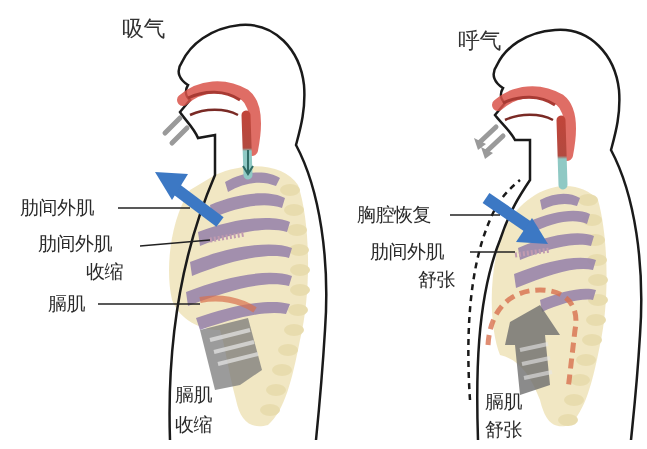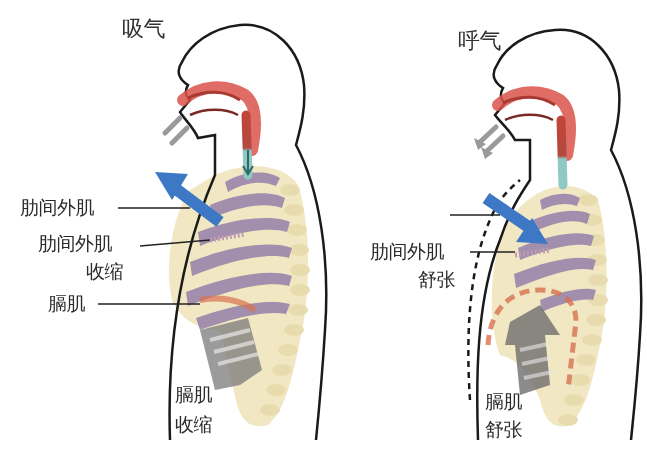--- a/index.html
+++ b/index.html
@@ -146,17 +146,18 @@
 
 
 <div class="lbl" style="left:20px;top:198px;">肋间外肌</div>
 <div class="lbl" style="left:38px;top:234px;">肋间外肌</div>
 <div class="lbl" style="left:86px;top:262px;">收缩</div>
 <div class="lbl" style="left:48px;top:294px;">膈肌</div>
 <div class="lbl" style="left:175px;top:385px;">膈肌</div>
 <div class="lbl" style="left:175px;top:415px;">收缩</div>
 
 
+<div class="lbl" style="left:357px;top:205px;">胸腔恢复</div>
 <div class="lbl" style="left:370px;top:242px;">肋间外肌</div>
 <div class="lbl" style="left:418px;top:270px;">舒张</div>
 <div class="lbl" style="left:485px;top:392px;">膈肌</div>
 <div class="lbl" style="left:485px;top:420px;">舒张</div>
 </div>
 
 </body></html>

